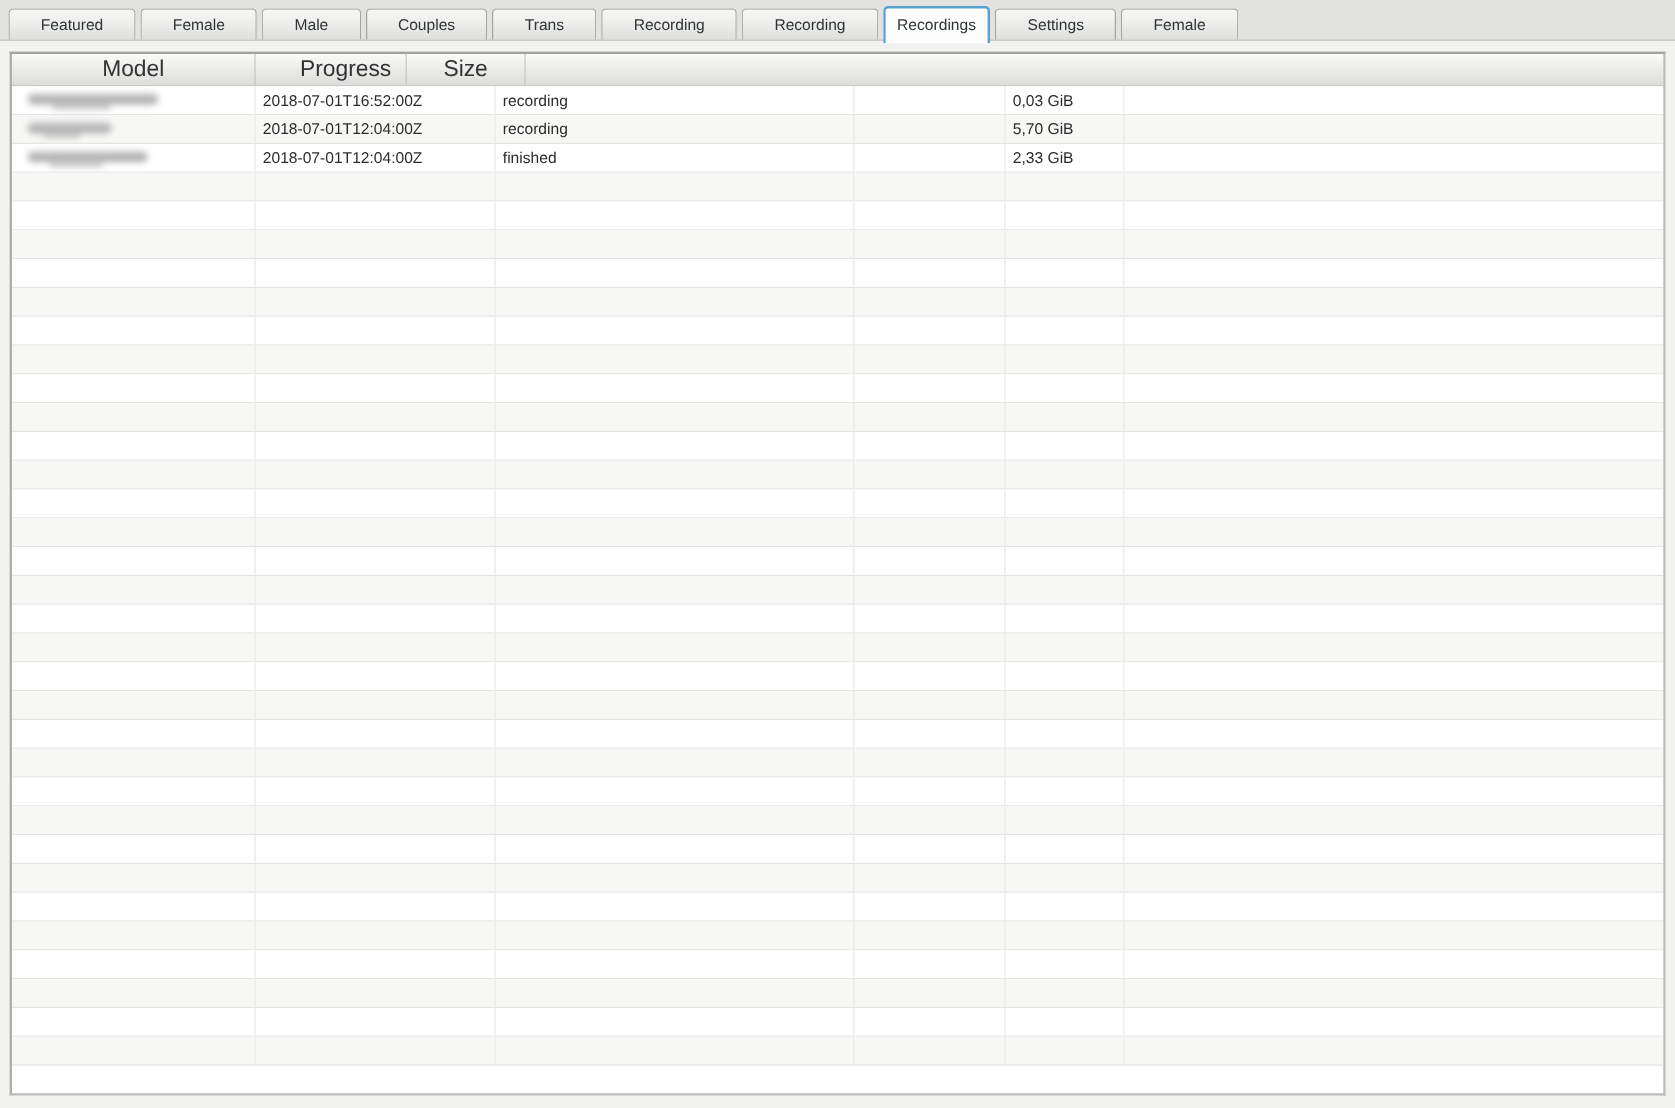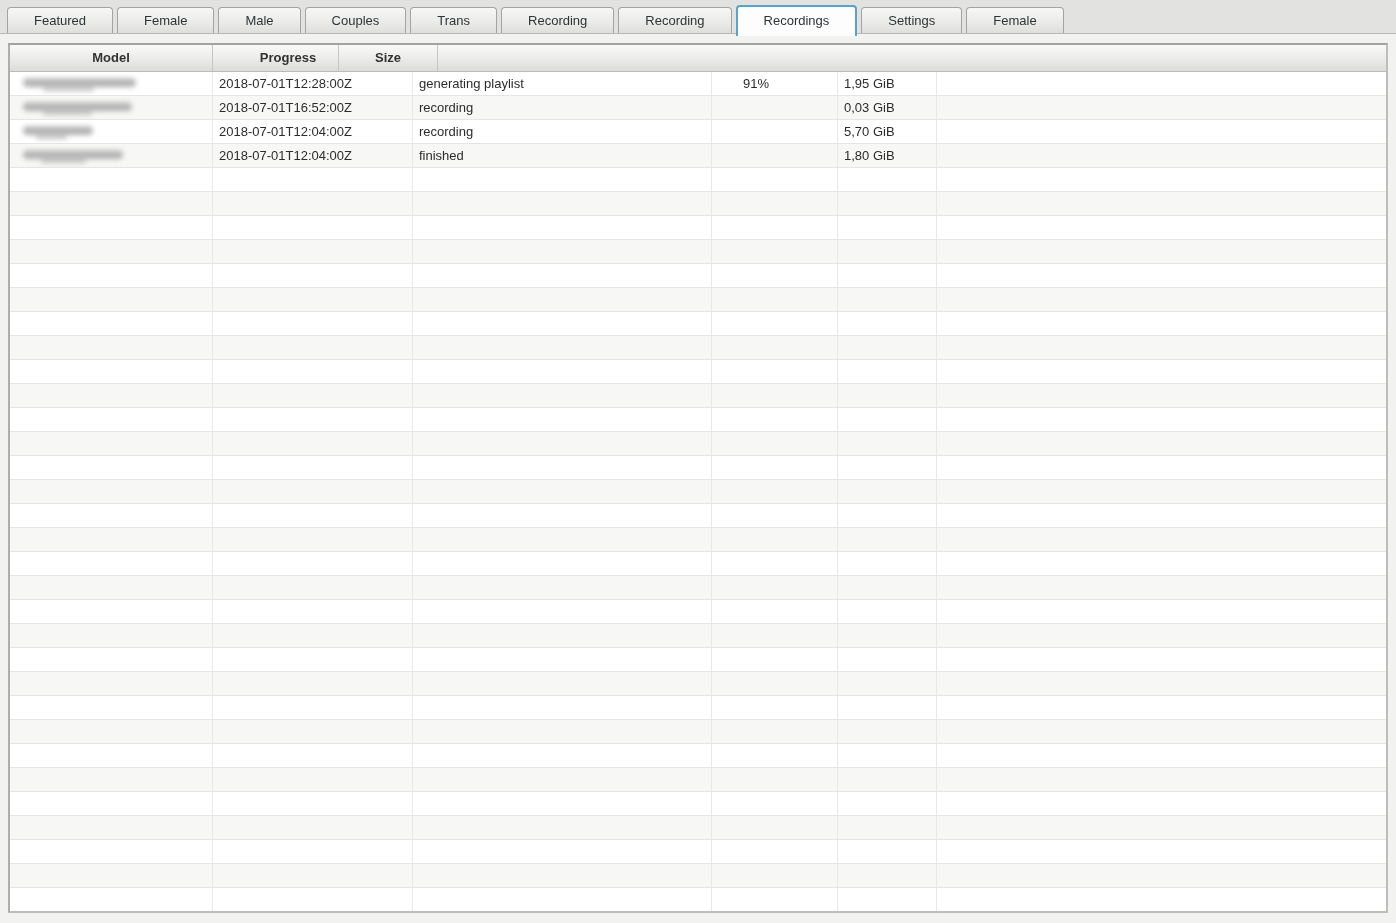--- a/index.html
+++ b/index.html
@@ -33,21 +33,21 @@
     border: 1px solid #a3a3a2;
     border-bottom: none;
     border-radius: 4px 4px 0 0;
     white-space: nowrap;
     cursor: default;
   }
   .tab.active {
     background: #fdfdfd;
     border: 2px solid #58a2cf;
     border-bottom: none;
-    padding: 6px 26px 8px;
+    padding: 6px 10px 8px;
     margin-bottom: -3px;
     z-index: 2;
   }
 
   
   .content { position: absolute; top: 34px; left: 0; right: 0; bottom: 0; background: #f2f2f1; }
   .grid {
     position: absolute;
     left: 8px; right: 8px; top: 9px; bottom: 10px;
     background: #ffffff;
@@ -61,22 +61,22 @@
   .thead {
     display: flex;
     height: 26px;
     flex: 0 0 26px;
     background: linear-gradient(to bottom, #f9f9f8 0%, #ececeb 50%, #dcdcdb 100%);
     border-bottom: 1px solid #bcbcbb;
   }
   .hcell {
     box-sizing: border-box;
     border-right: 1px solid #c5c5c4;
-    font-size: 13px;
-    font-weight: bold;
+    font-size: 19px;
+    font-weight: normal;
     color: #333333;
     text-align: center;
     line-height: 25px;
     overflow: hidden;
     cursor: default;
   }
   .hcell.c5 { border-right: none; }
   .tbody { flex: 1 1 auto; background: #ffffff; }
   .row {
     display: flex;
@@ -145,30 +145,20 @@
     <div class="grid">
       <div class="thead" id="thead">
           <div class="hcell c0">Model</div>
           <div class="hcell c3">Progress</div>
           <div class="hcell c4">Size</div>
           <div class="hcell c5"></div>
         </div>
       <div class="tbody" id="tbody">
           <div class="row">
             <div class="cell c0">
-              <div class="redacted" style="width: 113px;"></div>
-            </div>
-            <div class="cell c1">2018-07-01T12:28:00Z</div>
-            <div class="cell c2">generating playlist</div>
-            <div class="cell c3">91%</div>
-            <div class="cell c4">1,95 GiB</div>
-            <div class="cell c5"></div>
-          </div>
-          <div class="row">
-            <div class="cell c0">
               <div class="redacted" style="width: 109px;"></div>
             </div>
             <div class="cell c1">2018-07-01T16:52:00Z</div>
             <div class="cell c2">recording</div>
             <div class="cell c3"></div>
             <div class="cell c4">0,03 GiB</div>
             <div class="cell c5"></div>
           </div>
           <div class="row">
             <div class="cell c0">
@@ -180,21 +170,21 @@
             <div class="cell c4">5,70 GiB</div>
             <div class="cell c5"></div>
           </div>
           <div class="row">
             <div class="cell c0">
               <div class="redacted" style="width: 100px;"></div>
             </div>
             <div class="cell c1">2018-07-01T12:04:00Z</div>
             <div class="cell c2">finished</div>
             <div class="cell c3"></div>
-            <div class="cell c4">1,80 GiB</div>
+            <div class="cell c4">2,33 GiB</div>
             <div class="cell c5"></div>
           </div>
           <div class="row">
             <div class="cell c0"></div>
             <div class="cell c1"></div>
             <div class="cell c2"></div>
             <div class="cell c3"></div>
             <div class="cell c4"></div>
             <div class="cell c5"></div>
           </div>

